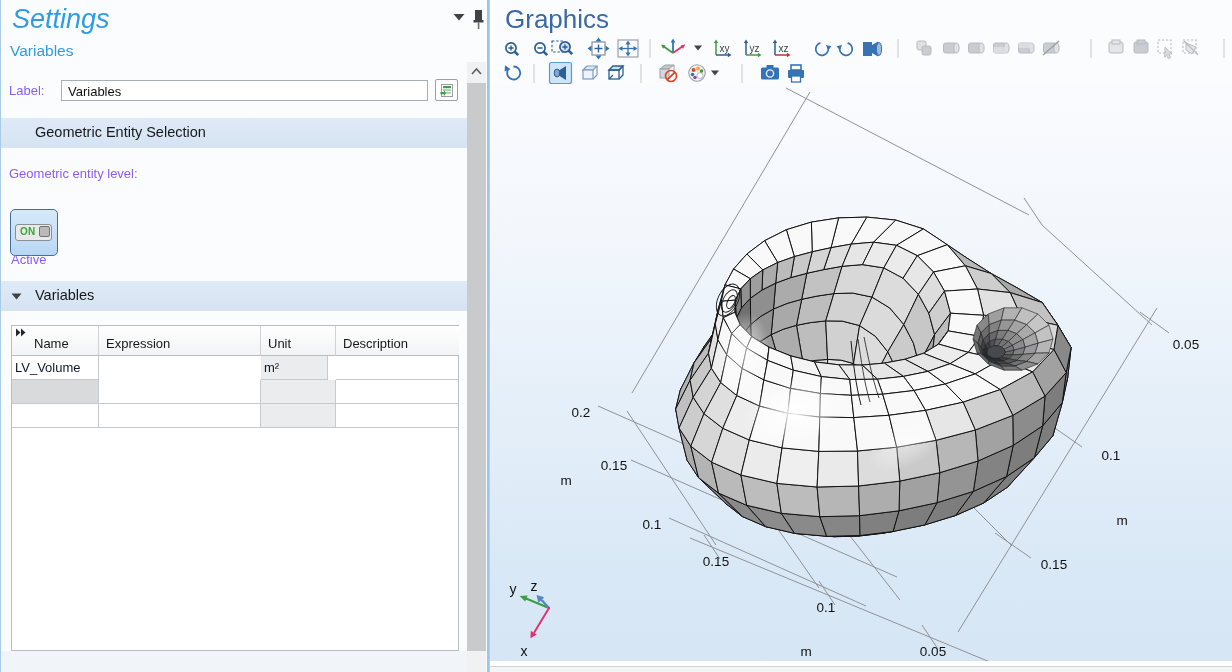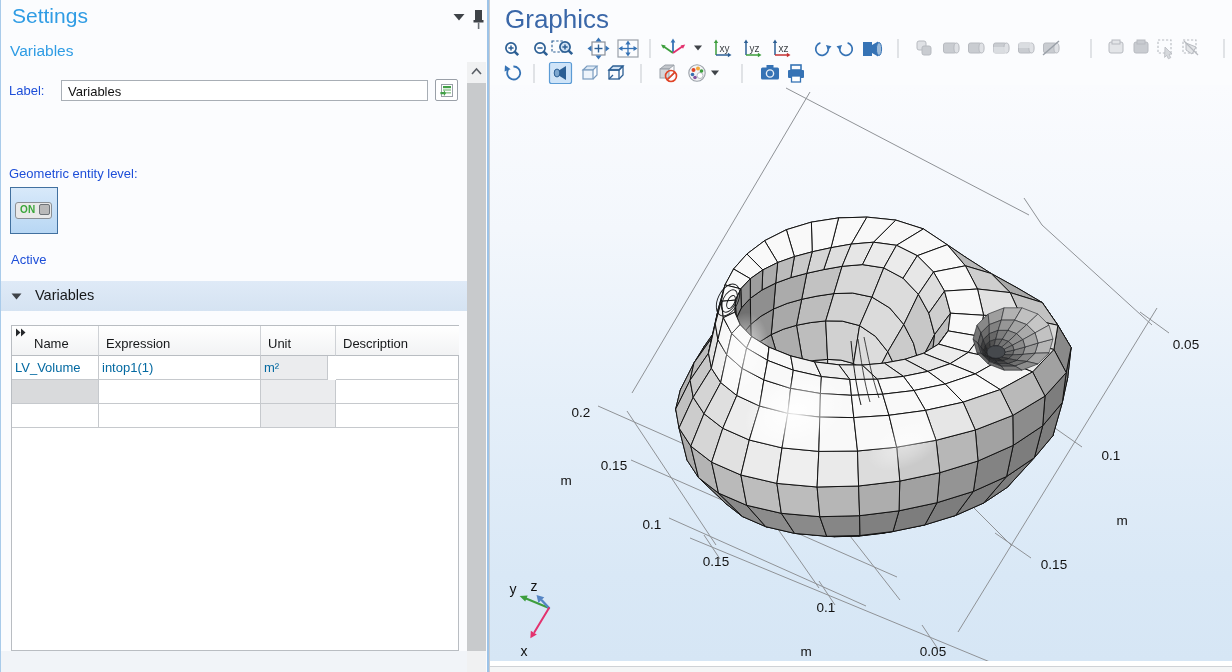--- a/index.html
+++ b/index.html
@@ -1,46 +1,46 @@
 <!DOCTYPE html>
 <html><head><meta charset="utf-8"><style>
 * { margin:0; padding:0; box-sizing:border-box; font-family:"Liberation Sans", sans-serif; }
 html,body { width:1232px; height:672px; overflow:hidden;
   font-family:"Liberation Sans", sans-serif; background:#fbfcfe; }
 #settings-panel { position:absolute; left:0; top:0; width:490px; height:672px;
   background:#fbfcfe; border-left:1px solid #a9cbea; }
-#settings-title { position:absolute; left:11px; top:4px; font-size:21px; color:#2f9ce4; }
+#settings-title { position:absolute; left:11px; top:4px; font-size:27px; color:#2f9ce4;font-style:italic; }
 #settings-sub { position:absolute; left:9px; top:42px; font-size:15.5px; color:#2f9ce4; }
 .band { position:absolute; left:0; width:466px; height:30px;
   background:linear-gradient(#dfeaf7,#d5e3f2); color:#16181a; font-size:14.5px; }
 .band span { position:absolute; left:34px; top:6px; }
-label.f { position:absolute; font-size:13px; color:#1d4ed8; }
+label.f { position:absolute; font-size:13px; color:#8b5cf6; }
 #label-input { position:absolute; left:60px; top:80px; width:367px; height:21px;
   border:1px solid #a8aeb5; background:#fff; font-size:13px; padding:2px 0 0 6px; color:#111; }
 #ren-btn { position:absolute; left:434px; top:79px; width:23px; height:22px;
   border:1px solid #9aa0a8; border-radius:2px; background:#fff; }
 #combo { position:absolute; left:170px; top:161px; width:288px; height:23px;
   border:1px solid #70767d; background:linear-gradient(#fdfdfd,#e4e6e8);
   font-size:13px; color:#111; }
 #combo .txt { position:absolute; left:10px; top:4px; }
 #combo .arr { position:absolute; right:5px; top:8px; }
-#active-btn { position:absolute; left:9px; top:187px; width:48px; height:47px;
-  background:linear-gradient(#d8e9fa,#b8d7f4); border:1.5px solid #41709f; border-radius:0; }
+#active-btn { position:absolute; left:9px; top:209px; width:48px; height:47px;
+  background:linear-gradient(#d8e9fa,#b8d7f4); border:1.5px solid #41709f; border-radius:5px; }
 #toggle { position:absolute; left:4px; top:14px; width:37px; height:17px;
   background:#e9e9e9; border:1.8px solid #8a8f94; border-radius:3px; }
 #toggle .on { position:absolute; left:4px; top:1px; font-size:10px; font-weight:bold; color:#3aa63a; letter-spacing:0.3px; }
 #toggle .knob { position:absolute; right:1px; top:0.8px; width:11.5px; height:11.5px;
   background:#b9b9b9; border:1.5px solid #6e7378; border-radius:2px; }
 #tbl { position:absolute; left:10px; top:325px; width:448px; height:326px;
   border:1px solid #b9bdc2; background:#fff; }
 .hdr { position:absolute; top:0; height:30px; background:linear-gradient(#fff,#f2f3f4);
   border-right:1px solid #cfd2d6; border-bottom:1px solid #b9bdc2; font-size:13px; color:#16181a; }
 .hdr span { position:absolute; left:7px; bottom:4px; }
 .cell { position:absolute; height:24px; border-right:1px solid #c6c9cd;
-  border-bottom:1px solid #c6c9cd; font-size:13px; color:#0369a1; }
+  border-bottom:1px solid #c6c9cd; font-size:13px; color:#0f172a; }
 .cell span { position:absolute; left:3px; top:4px; }
 #scrollbar { position:absolute; left:466px; top:62px; width:19px; height:610px; background:#f0f1f2; }
 #scrollbar .up { position:absolute; left:0; top:0; width:19px; height:21px; background:#f0f1f2; }
 #scrollbar .thumb { position:absolute; left:0; top:21px; width:19px; height:568px; background:#c8cacc; }
 #vsep { position:absolute; left:487px; top:0; width:2px; height:672px; background:#9cc3e8; }
 #vsep2 { position:absolute; left:489px; top:0; width:1px; height:672px; background:#c9cdd2; }
 #graphics-panel { position:absolute; left:490px; top:0; width:742px; height:672px; background:#fbfcfe; }
 #graphics-title { position:absolute; left:505px; top:4px; font-size:26px; color:#3a67a8; }
 #canvas { position:absolute; left:490px; top:85px; width:742px; height:576px;
   background:linear-gradient(180deg,#fafbfe 0%,#f3f7fc 25%,#e5eff9 55%,#d9e8f6 85%,#d6e6f5 100%); }
@@ -64,20 +64,23 @@
   <input id="label-input" value="Variables" readonly="" style="">
   <div id="ren-btn">
       <svg width="16" height="16" viewBox="0 0 16 16" style="position:absolute;left:3px;top:3px">
         <rect x="2.5" y="1.5" width="11" height="12" fill="#fff" stroke="#9aa0a8"></rect>
         <rect x="4" y="3" width="8" height="2.2" fill="#43a047"></rect>
         <rect x="4" y="6.2" width="8" height="1.6" fill="#9ccc9c"></rect>
         <rect x="4" y="9" width="8" height="1.6" fill="#9ccc9c"></rect>
         <path d="M1,11 l5,0 l0,-3 l3,4.5 l-3,4.5 l0,-3 l-5,0 Z" fill="#43a047" transform="scale(0.7) translate(1,2)"></path>
       </svg>
     </div>
+  <div class="band" style="top:118px">
+      <span>Geometric Entity Selection</span>
+    </div>
   <label class="f" style="left:8px;top:166px">Geometric entity level:</label>
   <div id="active-btn">
       <div id="toggle">
         <span class="on">ON</span>
         <span class="knob"></span>
       </div>
     </div>
   <label class="f" style="left:10px;top:252px">Active</label>
   <div class="band" style="top:281px">
     <svg width="11" height="7" viewBox="0 0 11 7" style="position:absolute;left:10px;top:12px">
@@ -97,23 +100,20 @@
         <span>Expression</span>
       </div>
     <div class="hdr" style="left:249px;width:75px">
         <span>Unit</span>
       </div>
     <div class="hdr" style="left:324px;width:123px; border-right:none">
         <span>Description</span>
       </div>
     <div class="cell" style="left:0;top:30px;width:87px">
         <span>LV_Volume</span>
-      </div>
-    <div class="cell" style="left:87px;top:30px;width:162px">
-        <span>intop1(1)</span>
       </div>
     <div class="cell" style="left:249px;top:30px;width:67px;background:#ebecee">
         <span>m²</span>
       </div>
     <div class="cell" style="left:324px;top:30px;width:123px;border-right:none"></div>
     <div class="cell" style="left:0;top:54px;width:87px;background:#d9dadc"></div>
     <div class="cell" style="left:87px;top:54px;width:162px"></div>
     <div class="cell" style="left:249px;top:54px;width:75px;background:#ebecee"></div>
     <div class="cell" style="left:324px;top:54px;width:123px;border-right:none"></div>
     <div class="cell" style="left:0;top:78px;width:87px"></div>

